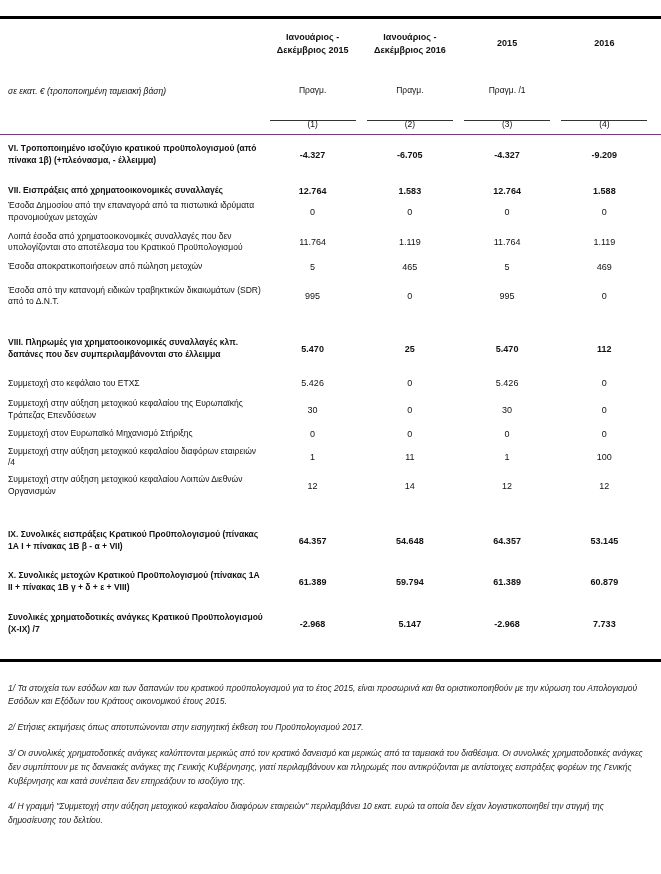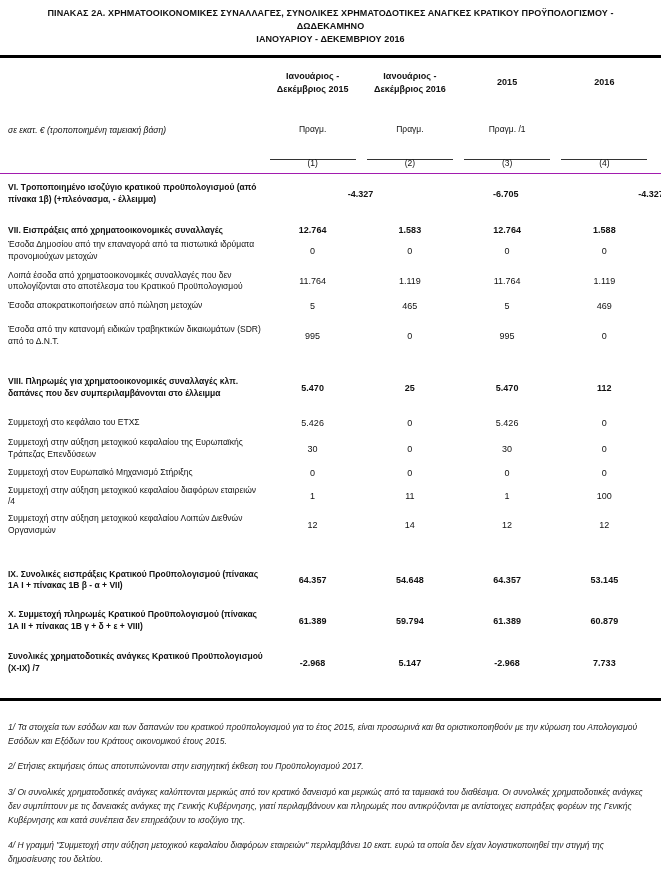--- a/index.html
+++ b/index.html
@@ -79,22 +79,20 @@
     color:#222;
     line-height:1.62;
     margin:0 0 12px 0;
   }
 </style>
 </head>
 <body>
 
 <div class="page">
 
-  <div class="doc-title">ΠΙΝΑΚΑΣ  2Α. ΧΡΗΜΑΤΟΟΙΚΟΝΟΜΙΚΕΣ ΣΥΝΑΛΛΑΓΕΣ, ΣΥΝΟΛΙΚΕΣ ΧΡΗΜΑΤΟΔΟΤΙΚΕΣ ΑΝΑΓΚΕΣ ΚΡΑΤΙΚΟΥ ΠΡΟΫΠΟΛΟΓΙΣΜΟΥ - ΔΩΔΕΚΑΜΗΝΟ
-ΙΑΝΟΥΑΡΙΟΥ - ΔΕΚΕΜΒΡΙΟΥ 2016</div>
 
   <hr class="rule-thick">
 
   <div class="table-head">
     <div class="hdr-row years-row">
       <div class="lbl-cell"></div>
 
     <div class="val-cell year-hdr">Ιανουάριος -
 Δεκέμβριος 2015</div>
         <div class="val-cell year-hdr">Ιανουάριος -
@@ -122,21 +120,21 @@
 
     <div class="val-cell col-index">(1)</div>
         <div class="val-cell col-index">(2)</div>
         <div class="val-cell col-index">(3)</div>
         <div class="val-cell col-index">(4)</div>
       </div>
   </div>
 
   <div class="table-body" id="table-body">
 
-  <div class="t-row section" style="margin-top: 7px; gap: 48px;">
+  <div class="t-row section" style="margin-top: 7px;">
         <div class="lbl-cell">VI. Τροποποιημένο ισοζύγιο κρατικού προϋπολογισμού (από πίνακα 1β) (+πλεόνασμα, - έλλειμμα)</div>
         <div class="val-cell">-4.327</div>
         <div class="val-cell">-6.705</div>
         <div class="val-cell">-4.327</div>
         <div class="val-cell">-9.209</div>
       </div>
       <div class="t-row section" style="margin-top: 17px;">
         <div class="lbl-cell">VII. Εισπράξεις από χρηματοοικονομικές συναλλαγές</div>
         <div class="val-cell">12.764</div>
         <div class="val-cell">1.583</div>
@@ -214,21 +212,21 @@
         <div class="val-cell">12</div>
       </div>
       <div class="t-row section" style="margin-top: 30px;">
         <div class="lbl-cell">IX.   Συνολικές εισπράξεις Κρατικού Προϋπολογισμού (πίνακας 1Α Ι + πίνακας 1Β β - α + VII)</div>
         <div class="val-cell">64.357</div>
         <div class="val-cell">54.648</div>
         <div class="val-cell">64.357</div>
         <div class="val-cell">53.145</div>
       </div>
       <div class="t-row section" style="margin-top: 15px;">
-        <div class="lbl-cell">X. Συμμετοχή πληρωμές Κρατικού Προϋπολογισμού (πίνακας 1Α ΙΙ + πίνακας 1Β γ + δ + ε + VIII)</div>
+        <div class="lbl-cell">X. Συνολικές μετοχών Κρατικού Προϋπολογισμού (πίνακας 1Α ΙΙ + πίνακας 1Β γ + δ + ε + VIII)</div>
         <div class="val-cell">61.389</div>
         <div class="val-cell">59.794</div>
         <div class="val-cell">61.389</div>
         <div class="val-cell">60.879</div>
       </div>
       <div class="t-row section" style="margin-top: 17px;">
         <div class="lbl-cell">Συνολικές χρηματοδοτικές ανάγκες Κρατικού Προϋπολογισμού (X-IX)  /7</div>
         <div class="val-cell">-2.968</div>
         <div class="val-cell">5.147</div>
         <div class="val-cell">-2.968</div>

